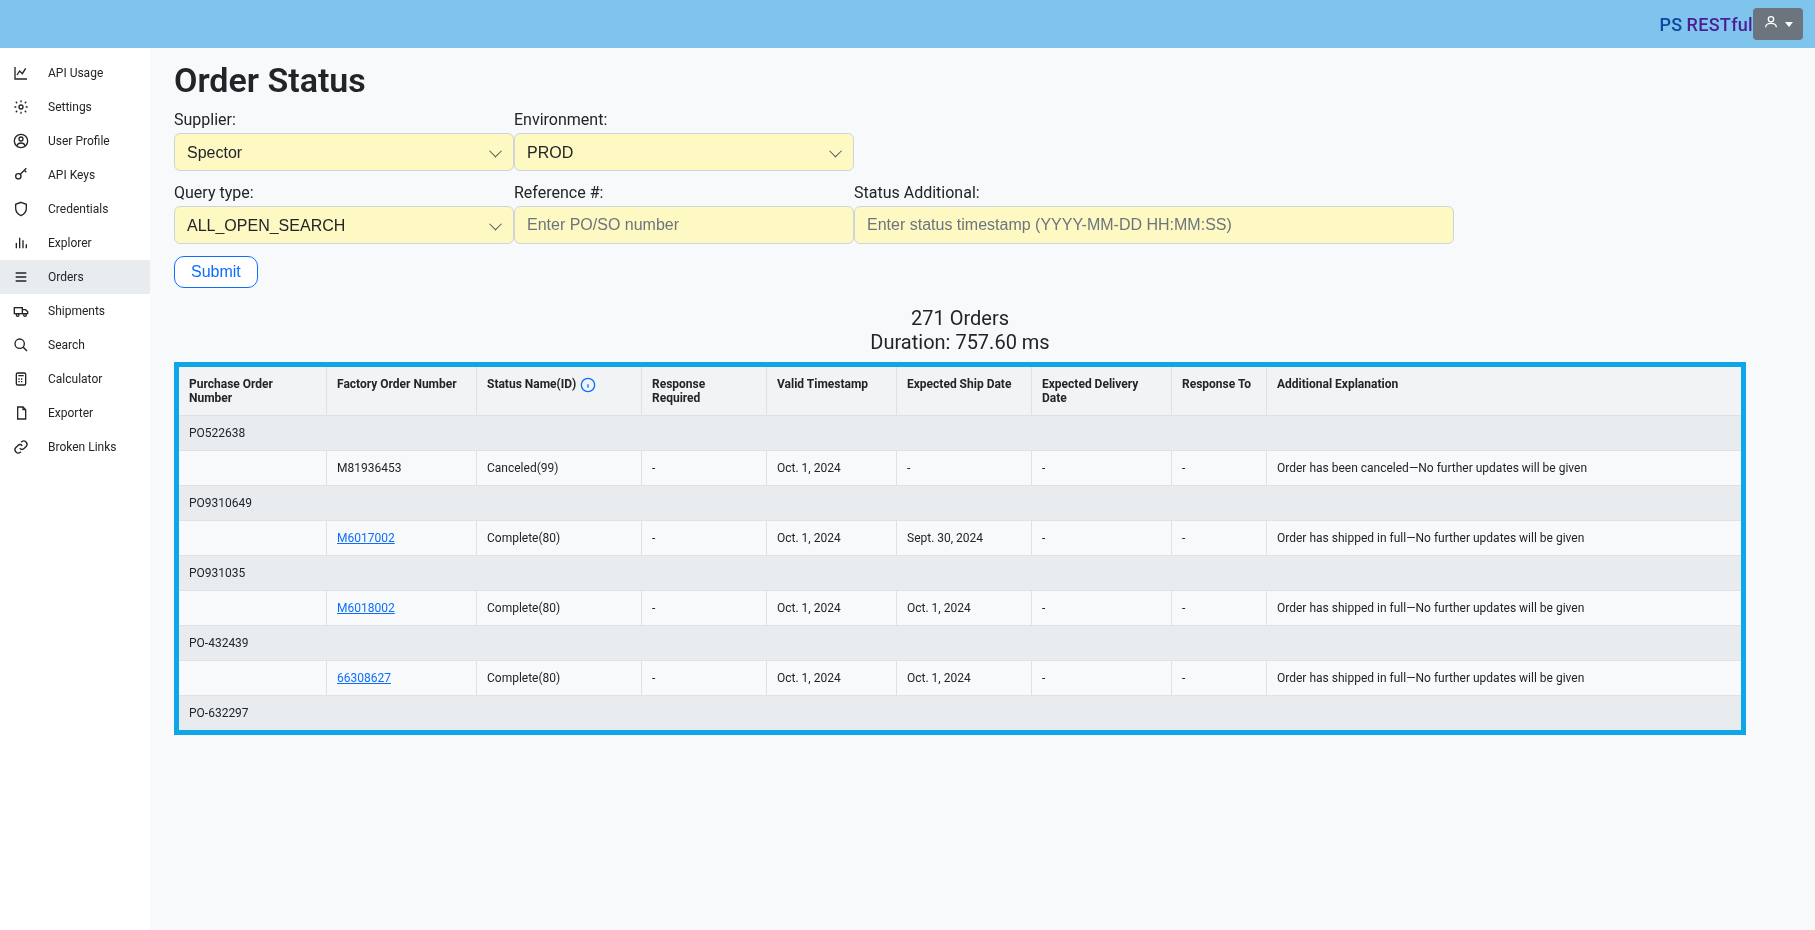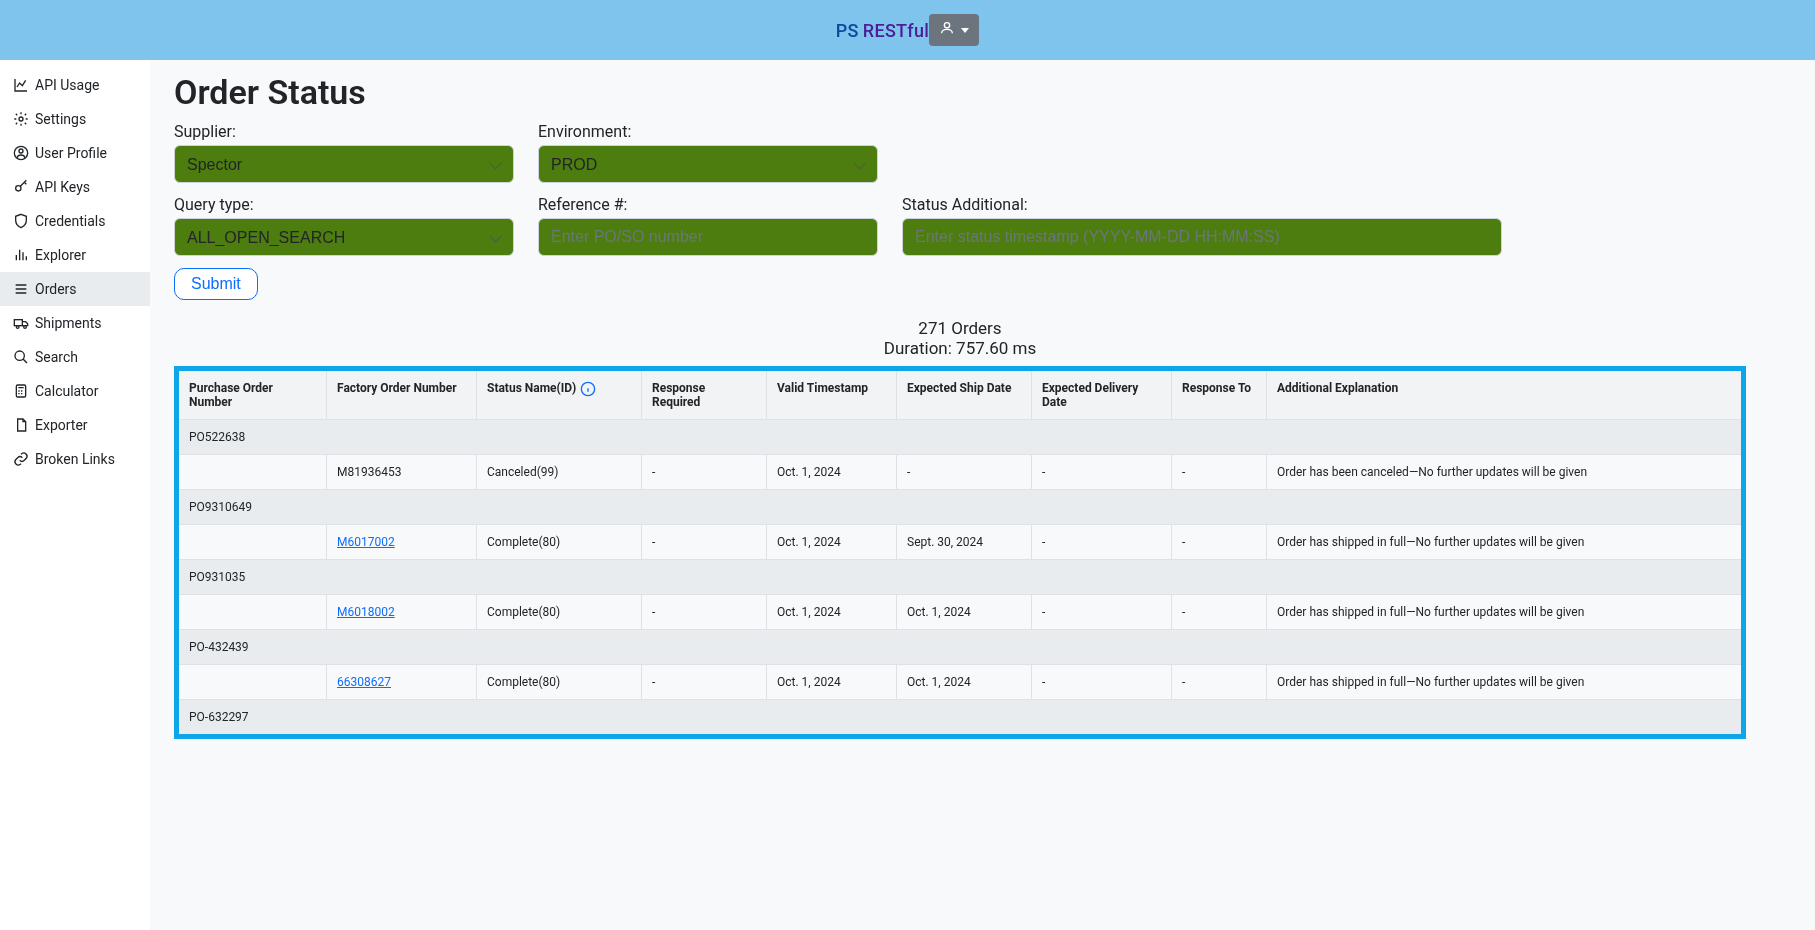--- a/index.html
+++ b/index.html
@@ -1,43 +1,43 @@
 <!DOCTYPE html>
 <html><head>
 <meta charset="utf-8">
 <style>
 *{margin:0;padding:0;box-sizing:border-box}
 body{font-family:-apple-system,BlinkMacSystemFont,"Segoe UI",Roboto,Arial,sans-serif;font-size:16px;color:#212529;background:#f8f9fa}
-.topbar{background:#7ec4ed;height:60px;display:flex;align-items:center;justify-content:center;padding:0 12px}
+.topbar{background:#7ec4ed;height:48px;display:flex;align-items:center;justify-content:flex-end;padding:0 12px}
 .logo{display:flex;align-items:center;font-size:18px;color:#0d47a1;font-weight:400;letter-spacing:.3px}
 .logo-ps{color:#0d47a1;font-weight:500}
 .logo-circles{display:inline-flex;align-items:center;margin:0 2px}
 .logo-circles svg{display:block}
 .logo-rest{color:#4c1d95;font-weight:500}
 .user-menu{background:#6c757d;color:#fff;border-radius:4px;padding:6px 10px;display:flex;align-items:center;gap:6px;cursor:pointer}
 .user-menu svg{width:16px;height:16px}
 .layout{display:flex;min-height:calc(100vh - 48px)}
 .sidebar{width:150px;background:#fff;padding-top:8px;flex-shrink:0}
-.nav-item{display:flex;align-items:center;gap:5px;padding:8px 12px;cursor:pointer;font-size:14px;color:#212529}
+.nav-item{display:flex;align-items:center;gap:18px;padding:8px 12px;cursor:pointer;font-size:12px;color:#212529}
 .nav-item.active{background:#e9ecef}
 .nav-item .ico{width:18px;height:18px;display:inline-flex;align-items:center;justify-content:center;color:#212529}
 .nav-item .ico svg{width:16px;height:16px}
 .main{flex:1;padding:12px 24px 24px;max-width:1620px}
 h1{font-size:34px;font-weight:600;margin-bottom:10px}
-.form-row{display:flex;gap:24px;margin-bottom:12px;flex-wrap:wrap}
+.form-row{display:flex;margin-bottom:12px;flex-wrap:wrap}
 .form-group{display:flex;flex-direction:column}
 .form-group label{font-size:16px;margin-bottom:4px}
-.select,.input{height:38px;border:1px solid #ced4da;border-radius:6px;background:#4d7c0f;padding:0 12px;font-size:16px;color:#212529;appearance:none}
+.select,.input{height:38px;border:1px solid #ced4da;border-radius:6px;background:#fef9c3;padding:0 12px;font-size:16px;color:#212529;appearance:none}
 .select-wrap{position:relative}
 .select-wrap::after{content:"";position:absolute;right:14px;top:50%;width:8px;height:8px;border-right:1.5px solid #555;border-bottom:1.5px solid #555;transform:translateY(-60%) rotate(45deg);pointer-events:none}
 .input::placeholder{color:#6c757d}
 .w-340{width:340px}
 .w-600{width:600px}
 .btn-submit{border:1px solid #0d6efd;color:#0d6efd;background:#fff;border-radius:10px;padding:6px 16px;font-size:16px;cursor:pointer}
-.results-meta{text-align:center;margin:18px 0 8px;font-size:17px}
+.results-meta{text-align:center;margin:18px 0 8px;font-size:20px}
 .table{width:100%;border-collapse:collapse;border:5px solid #0ea5e9;font-size:12px}
 .table th{background:#f1f3f5;text-align:left;padding:10px 10px;border:1px solid #dee2e6;font-weight:700;vertical-align:top}
 .table td{padding:10px 10px;border:1px solid #dee2e6;vertical-align:top}
 .group-row td{background:#e9ecef;font-weight:400}
 .link{color:#0d6efd;text-decoration:underline;cursor:pointer}
 .info-icon{display:inline-flex;align-items:center;justify-content:center;width:16px;height:16px;margin-left:4px;color:#0d6efd;vertical-align:middle}
 .info-icon svg{width:16px;height:16px}
 .chev{display:inline-block;width:0;height:0;border-left:4px solid transparent;border-right:4px solid transparent;border-top:5px solid #fff}
 .col-po{width:150px}.col-fon{width:150px}.col-status{width:165px}.col-resp{width:125px}.col-valid{width:130px}.col-ship{width:135px}.col-deliv{width:140px}.col-rto{width:95px}
 </style>

